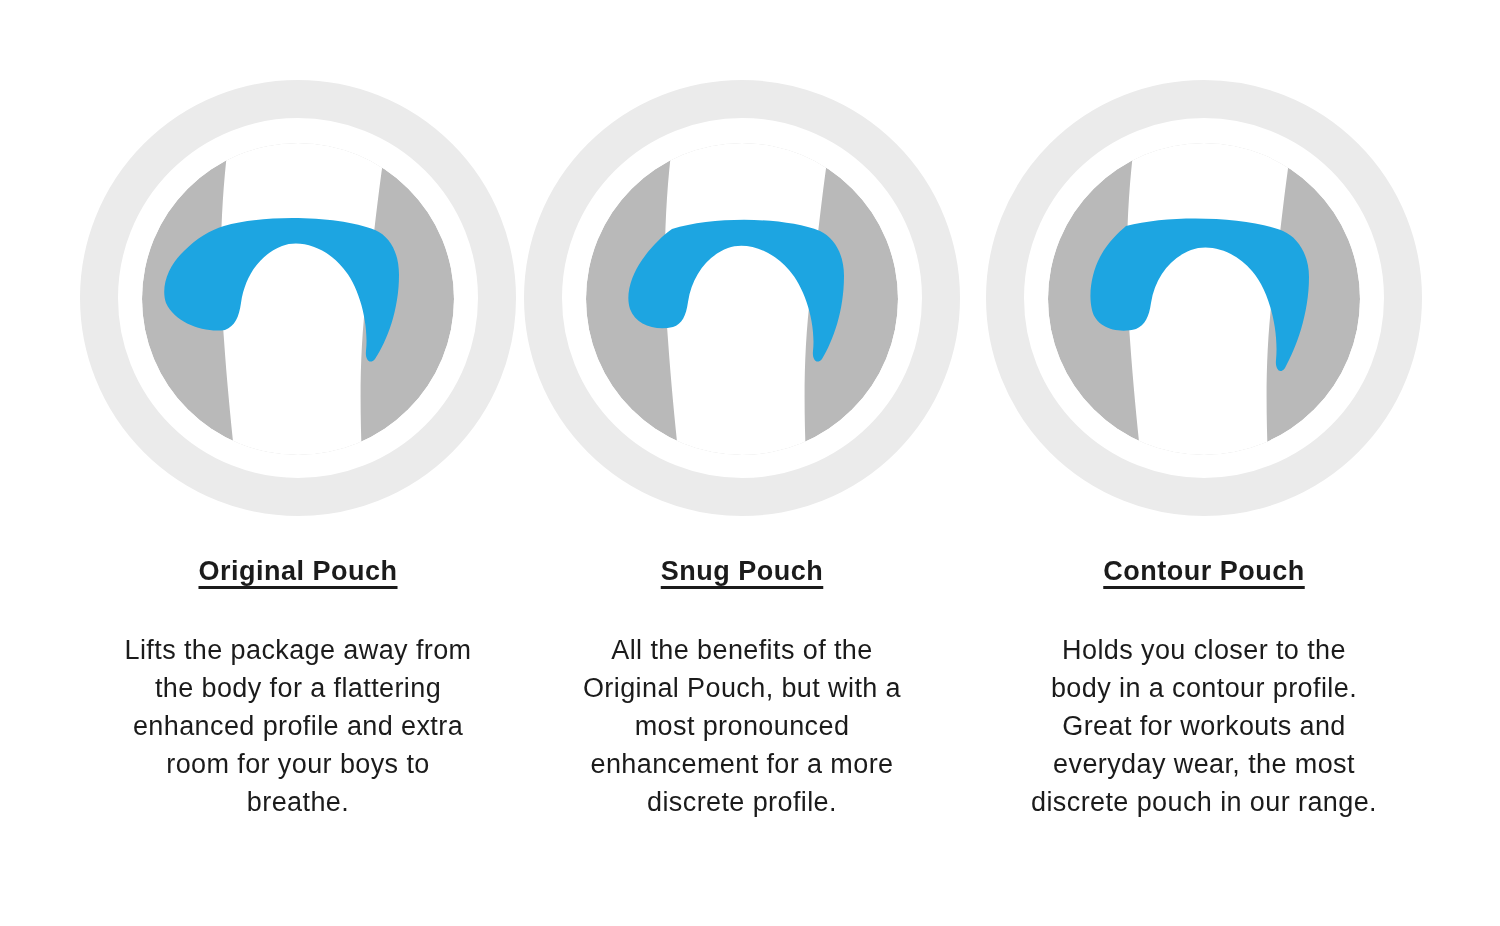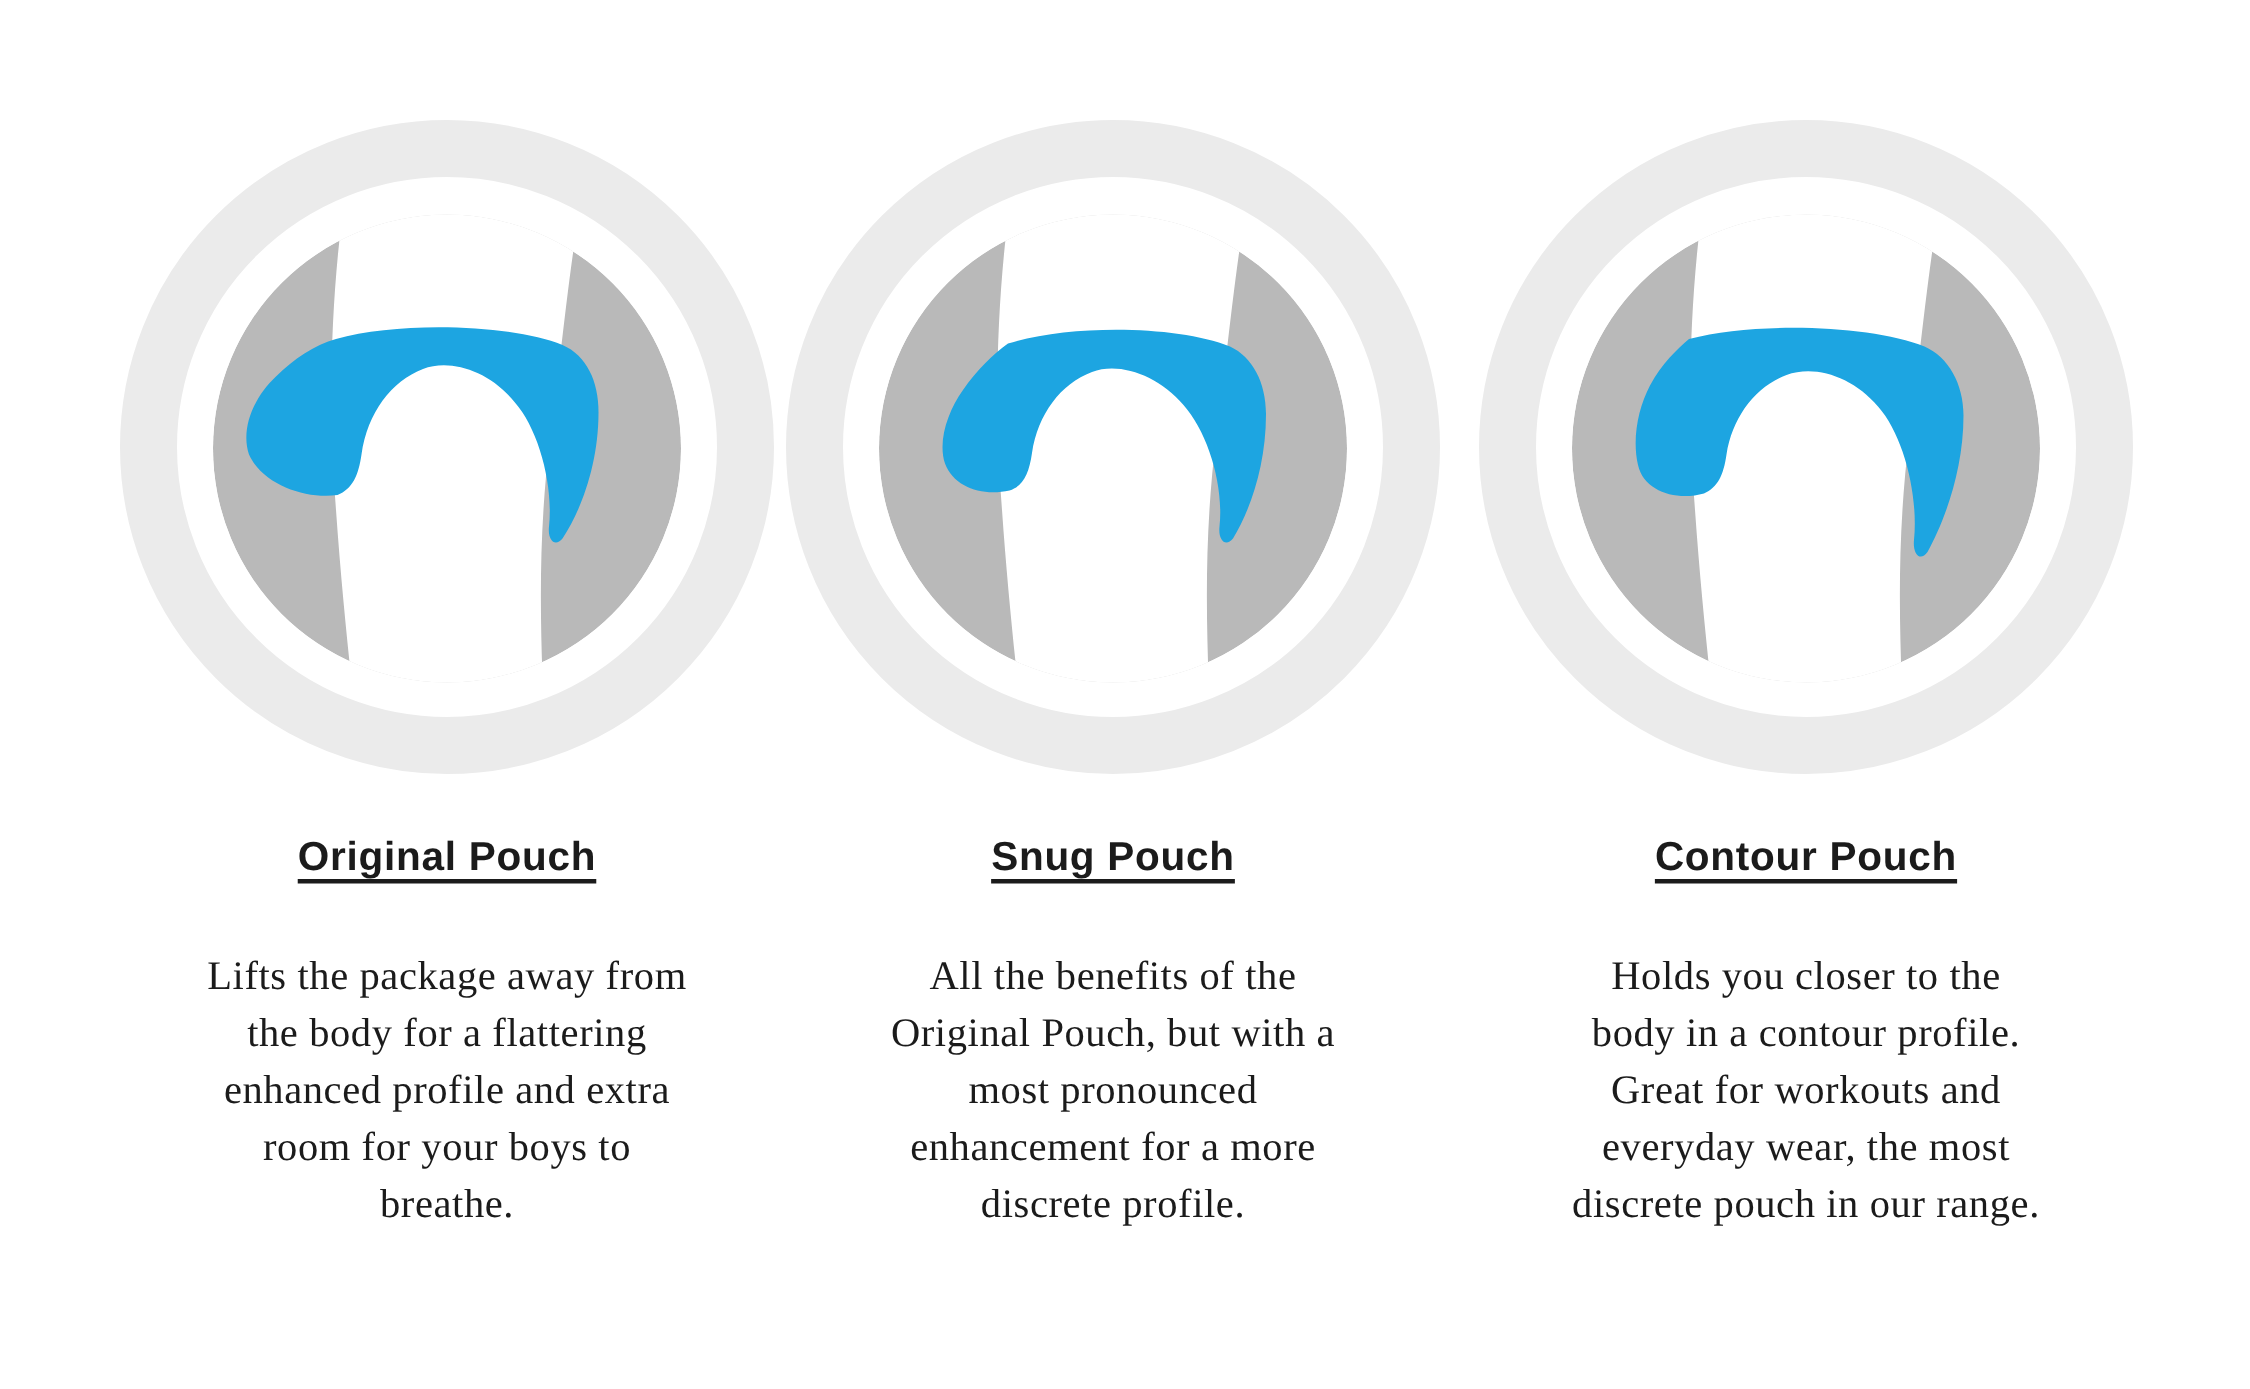--- a/index.html
+++ b/index.html
@@ -39,21 +39,20 @@
     text-decoration-thickness: 3px;
     text-underline-offset: 6px;
   }
   .pouch-desc {
     margin-top: 44px;
     font-size: 27px;
     line-height: 38px;
     letter-spacing: 0.4px;
     color: var(--text-black, #1b1b1b);
     white-space: pre-line;
-    font-family: Liberation Serif, serif;
   }
   svg .ring   { stroke: var(--ring-gray, #EBEBEB); }
   svg .disc   { fill: var(--body-gray, #B9B9B9); }
   svg .body   { fill: #ffffff; }
   svg .pouch  { fill: var(--pouch-blue, #1DA5E1); }
 </style>
 </head>
 <body>
 
 <div class="page">

